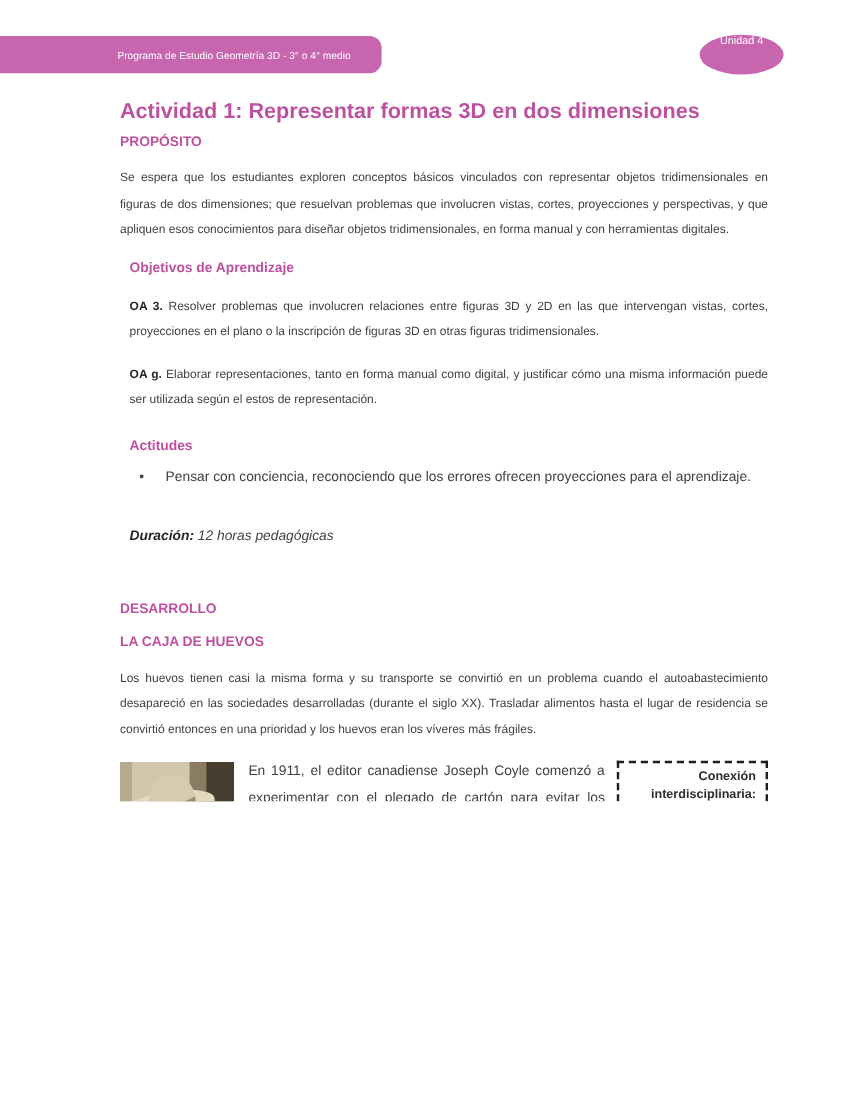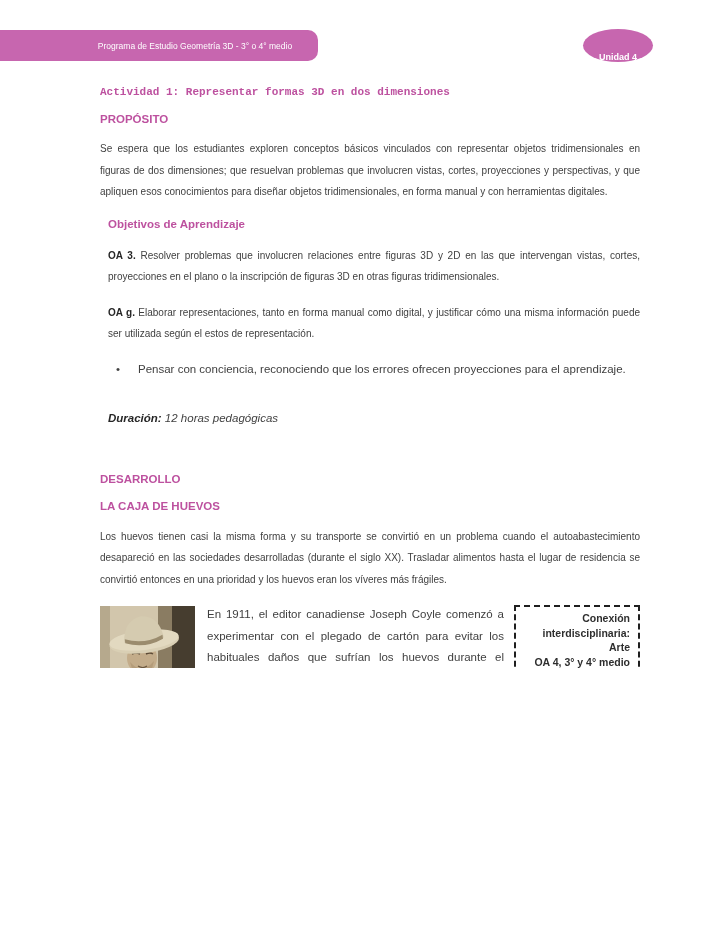--- a/index.html
+++ b/index.html
@@ -27,33 +27,32 @@
     color:#ffffff;font-size:8.5px;
     display:flex;align-items:center;justify-content:center;
     padding-left:72px;
   }
   .unit-badge{
     position:absolute;left:583px;top:29px;
     width:70px;height:33px;
     background:var(--accent);
     border-radius:50%;
     color:#ffffff;font-size:9px;
-    display:flex;align-items:flex-end;justify-content:center;font-weight:bold;
+    display:flex;align-items:flex-start;justify-content:center;
   }
   
   .content{
     position:absolute;left:0;top:0;width:720px;
     padding:84px 80px 0 100px;
   }
   .doc-title{
     color:var(--heading);
-    font-size:11px;font-weight:bold;
+    font-size:18px;font-weight:bold;
     line-height:17px;
     margin-bottom:11px;
-    font-family:Liberation Mono, monospace;
   }
   .h-pink{
     color:var(--heading);
     font-size:11.5px;font-weight:bold;
     line-height:15px;
     margin-bottom:11px;
   }
   p.body{
     font-size:10px;line-height:21.5px;
     text-align:justify;
@@ -128,20 +127,21 @@
     <div class="h-pink">PROPÓSITO</div>
     <p class="body">Se espera que los estudiantes exploren conceptos básicos vinculados con representar objetos tridimensionales en figuras de dos dimensiones; que resuelvan problemas que involucren vistas, cortes, proyecciones y perspectivas, y que apliquen esos conocimientos para diseñar objetos tridimensionales, en forma manual y con herramientas digitales.</p>
 
     <div class="oa-block">
       <div class="h-pink">Objetivos de Aprendizaje</div>
 
       <p class="body"><span class="lead">OA 3.</span> <span>Resolver problemas que involucren relaciones entre figuras 3D y 2D en las que intervengan vistas, cortes, proyecciones en el plano o la inscripción de figuras 3D en otras figuras tridimensionales.</span></p>
 
       <p class="body"><span class="lead">OA g.</span> <span>Elaborar representaciones, tanto en forma manual como digital, y justificar cómo una misma información puede ser utilizada según el estos de representación.</span></p>
 
+      <div class="h-pink" style="margin-top:20px;margin-bottom:8px;">Actitudes</div>
 
       <div class="bullet-row">
         <span class="bullet-glyph">•</span>
         <span class="bullet-text">Pensar con conciencia, reconociendo que los errores ofrecen proyecciones para el aprendizaje.</span>
       </div>
 
       <p class="duracion"><span class="lead">Duración:</span><span> 12 horas pedagógicas</span></p>
     </div>
 
     <div class="h-pink desarrollo-head">DESARROLLO</div>

